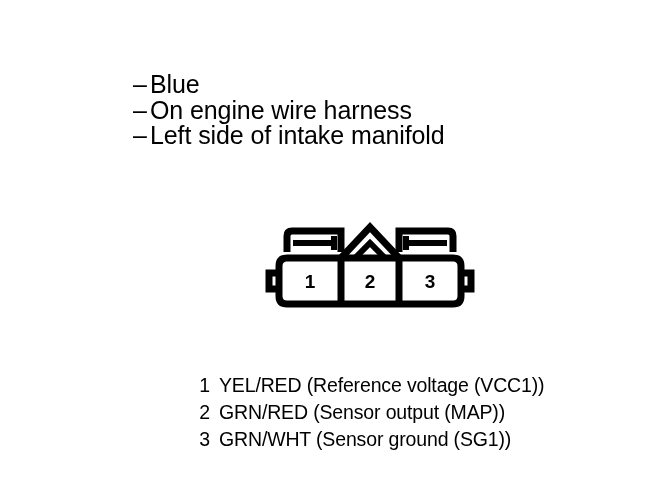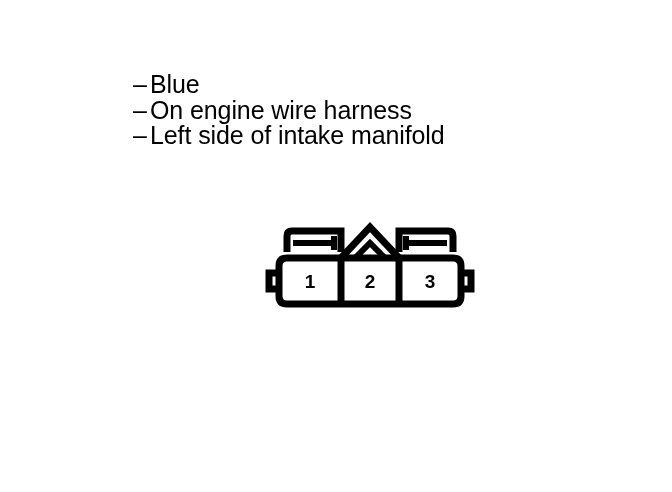--- a/index.html
+++ b/index.html
@@ -146,14 +146,25 @@
 
         <path d="M 206 63 L 216 63 L 216 79 L 206 79"></path>
       </g>
 
       <text class="pin-num" x="55" y="78" text-anchor="middle">1</text>
       <text class="pin-num" x="115" y="78" text-anchor="middle">2</text>
       <text class="pin-num" x="175" y="78" text-anchor="middle">3</text>
     </svg>
   </div>
 
+  <div class="legend">
+    <span class="legend-row">
+      <span class="legend-num">1</span><span>YEL/RED (Reference voltage (VCC1))</span>
+    </span>
+    <span class="legend-row">
+      <span class="legend-num">2</span><span>GRN/RED (Sensor output (MAP))</span>
+    </span>
+    <span class="legend-row">
+      <span class="legend-num">3</span><span>GRN/WHT (Sensor ground (SG1))</span>
+    </span>
+  </div>
 
 </div>
 
 </body></html>

